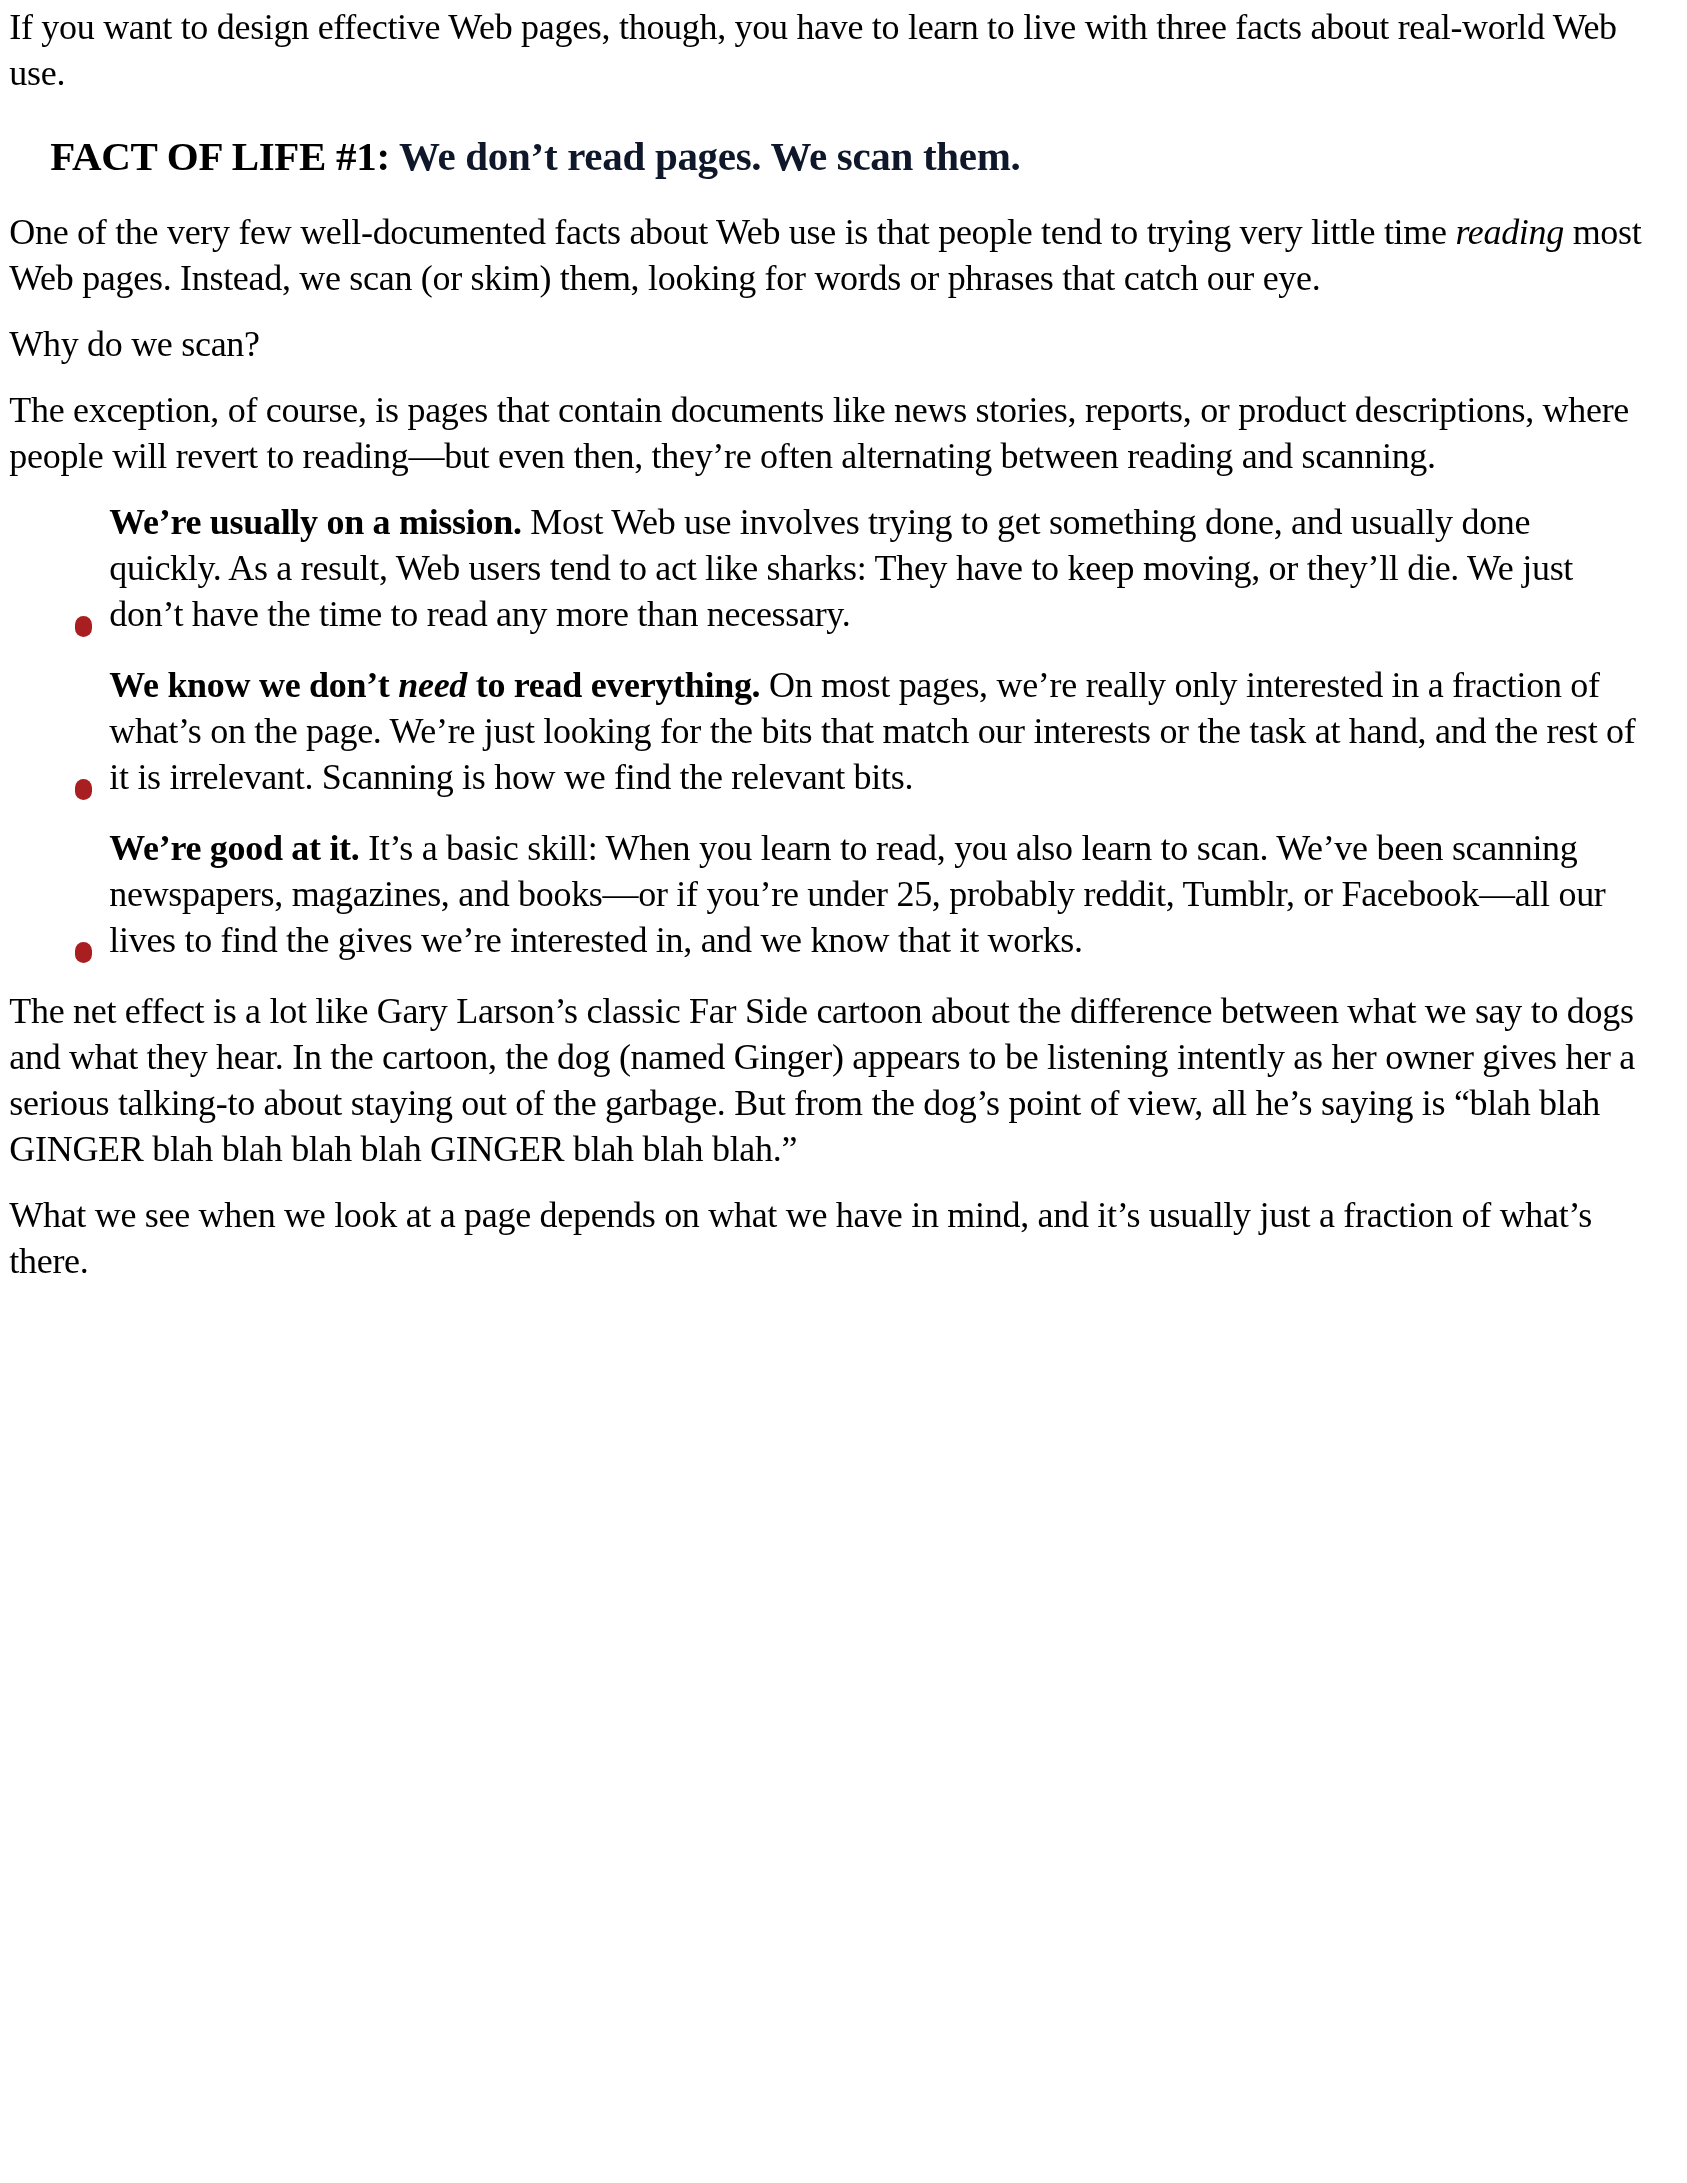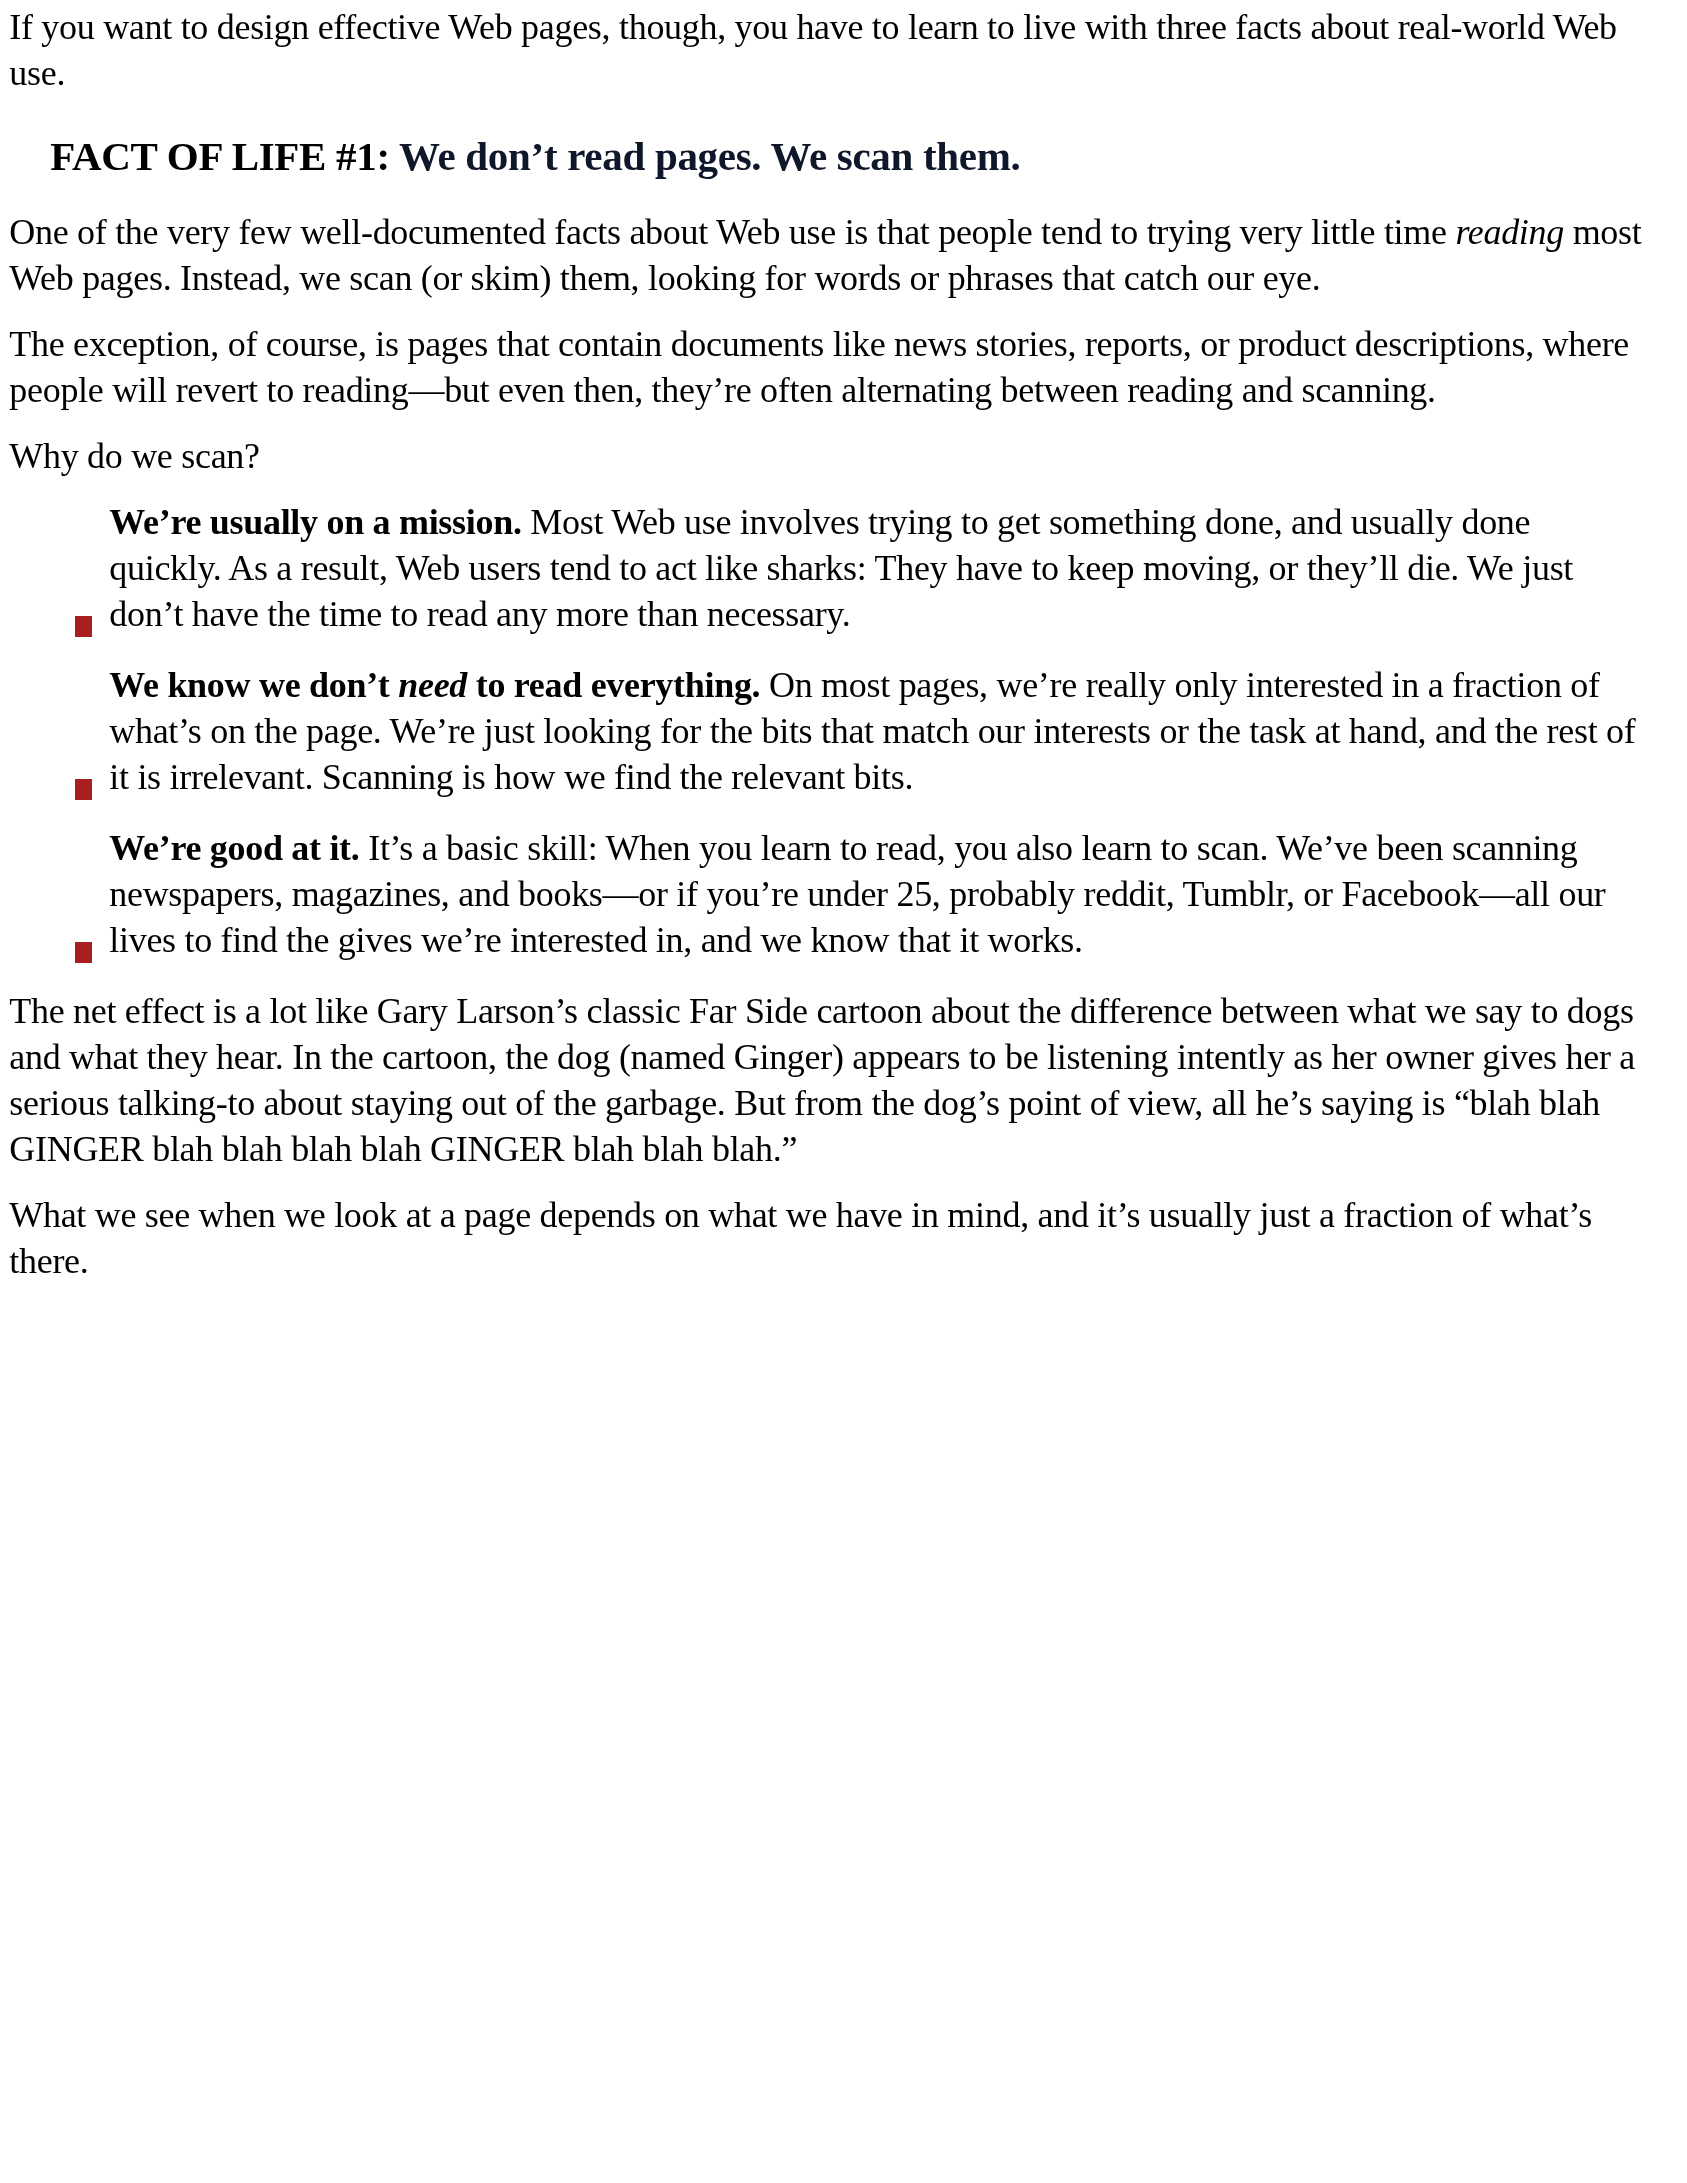--- a/index.html
+++ b/index.html
@@ -1,15 +1,15 @@
 <!DOCTYPE html>
 <html style="font-size:10.6px"><head>
 <meta charset="utf-8">
 <style>
-  * { margin: 0; padding: 0; box-sizing: border-box; }
+  * { margin: 0; padding: 0; box-sizing: border-box; border-radius: 18px; }
   html, body { background: #ffffff; }
   body {
     width: 1687px;
     height: 2183px;
     font-family: "Liberation Serif", serif;
     color: #000000;
     overflow: hidden;
   }
   .page {
     width: 1687px;
@@ -54,23 +54,23 @@
 <body>
 
 <div class="page">
 
   <p class="para"><span>If you want to design effective Web pages, though, you have to learn to live with three facts about real-world Web use.</span></p>
 
   <h2 class="fact-heading"><span style="font-weight: bold; margin-left: 41px;">FACT OF LIFE #1: </span><span style="font-weight: bold; color: #0f172a;">We don’t read pages. We scan them.</span></h2>
 
   <p class="para"><span>One of the very few well-documented facts about Web use is that people tend to trying very little time </span><span style="font-style: italic;">reading</span><span> most Web pages. Instead, we scan (or skim) them, looking for words or phrases that catch our eye.</span></p>
 
+  <p class="para"><span>Why do we scan?</span></p>
+
   <p class="para"><span>The exception, of course, is pages that contain documents like news stories, reports, or product descriptions, where people will revert to reading—but even then, they’re often alternating between reading and scanning.</span></p>
-
-  <p class="para"><span>Why do we scan?</span></p>
 
   <div class="bullets">
 
     <div class="bullet">
       <span class="bullet-marker" style="background-color: rgb(168, 30, 33);"></span>
       <div class="bullet-text"><span style="font-weight: bold;">We’re usually on a mission. </span><span>Most Web use involves trying to get something done, and usually done quickly. As a result, Web users tend to act like sharks: They have to keep moving, or they’ll die. We just don’t have the time to read any more than necessary.</span></div>
     </div>
 
     <div class="bullet">
       <span class="bullet-marker" style="background-color: rgb(168, 30, 33);"></span>

